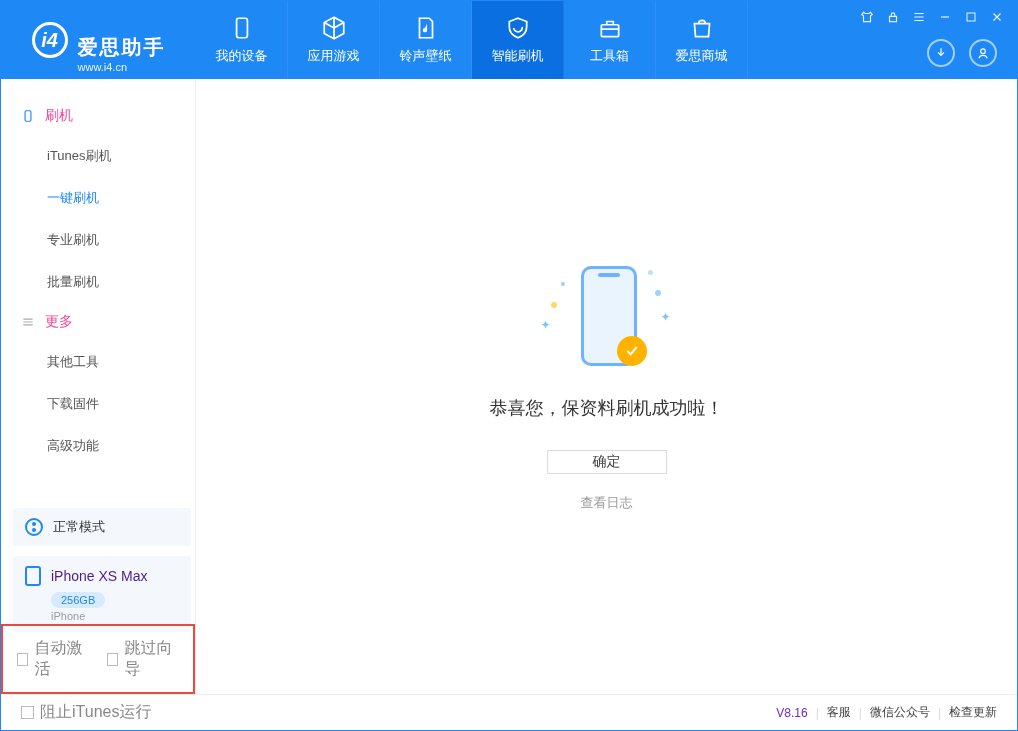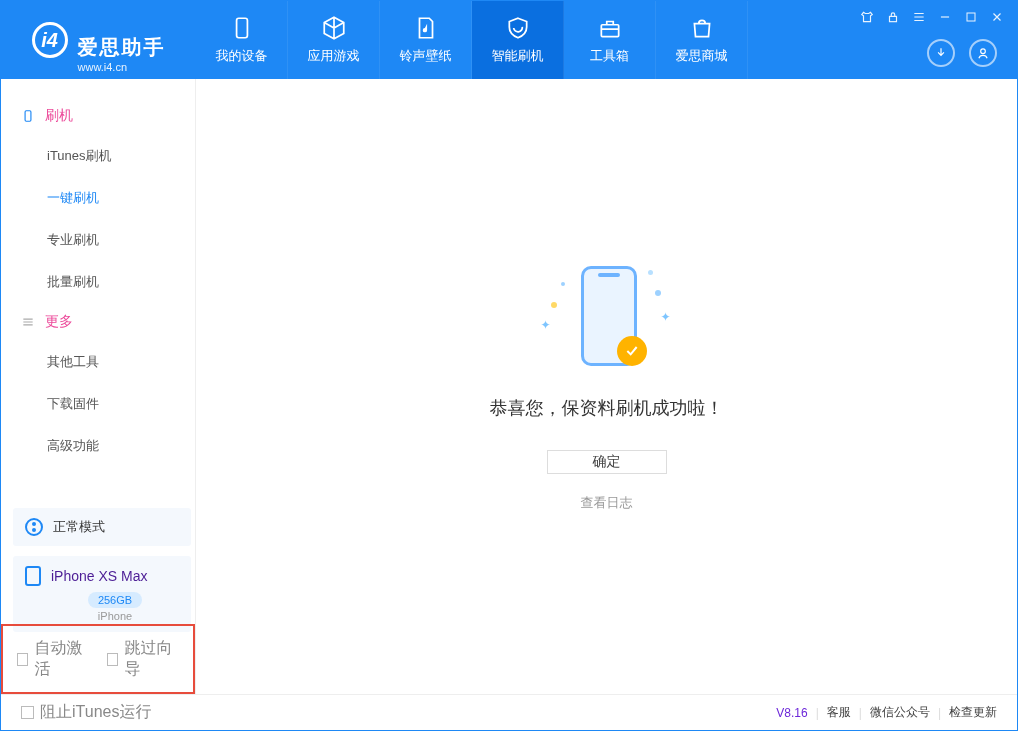--- a/index.html
+++ b/index.html
@@ -23,21 +23,21 @@
 .hdr-circles { position: absolute; right: 20px; bottom: 12px; display: flex; gap: 14px; }
 .hcir { width: 28px; height: 28px; border: 2px solid rgba(255,255,255,.6); border-radius: 50%; display: flex; align-items: center; justify-content: center; cursor: pointer; }
 
 .body { display: flex; height: 615px; }
 .sidebar { width: 195px; border-right: 1px solid #eee; padding-top: 18px; position: relative; }
 .sgroup-hdr { display: flex; align-items: center; padding: 10px 20px; font-size: 14px; color: #ec4899; }
 .sgroup-hdr .gicon { width: 14px; height: 14px; margin-right: 10px; display: flex; align-items: center; justify-content: center; }
 .sitem { padding: 12px 20px 12px 46px; font-size: 13px; color: #555; cursor: pointer; }
 .sitem.active { color: #1e88f5; }
 
-.dev-panel { position: absolute; bottom: 62px; left: 12px; right: 4px; text-align: center; }
+.dev-panel { position: absolute; bottom: 62px; left: 12px; right: 4px; }
 .mode-row { background: #f4f8fd; border-radius: 3px; padding: 10px 12px; display: flex; align-items: center; font-size: 13px; color: #333; margin-bottom: 10px; }
 .mode-ic { width: 18px; height: 18px; border: 2px solid #1e88f5; border-radius: 50%; margin-right: 10px; position: relative; }
 .mode-ic:before, .mode-ic:after { content: ""; position: absolute; width: 4px; height: 4px; background: #1e88f5; border-radius: 50%; }
 .mode-ic:before { top: 2px; left: 5px; } .mode-ic:after { bottom: 2px; right: 5px; }
 .dev-row { background: #f4f8fd; border-radius: 3px; padding: 10px 12px; }
 .dev-top { display: flex; align-items: center; }
 .dev-ic { width: 16px; height: 20px; border: 2px solid #1e88f5; border-radius: 3px; margin-right: 10px; }
 .dev-name { font-size: 14px; color: #4c1d95; font-weight: 400; }
 .dev-cap { display: inline-block; background: #d6ebff; color: #1e88f5; font-size: 11px; padding: 2px 10px; border-radius: 10px; margin: 6px 0 2px 26px; }
 .dev-type { font-size: 11px; color: #999; margin-left: 26px; }

